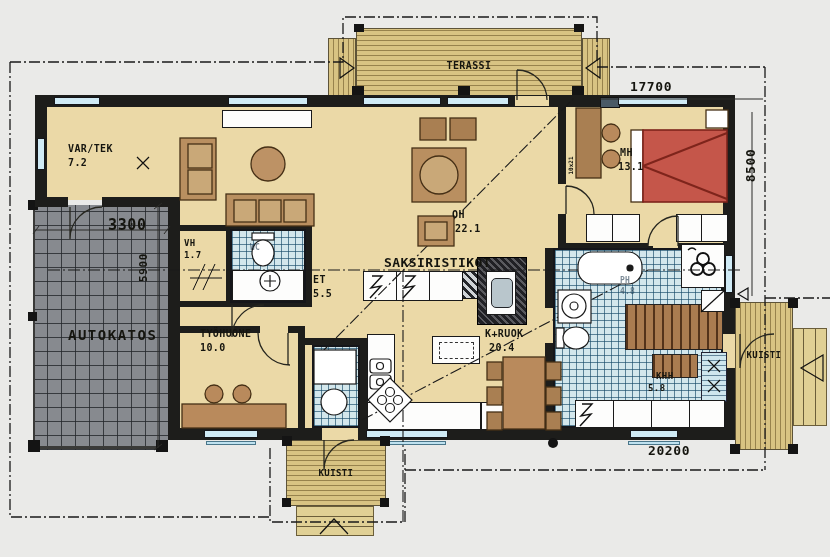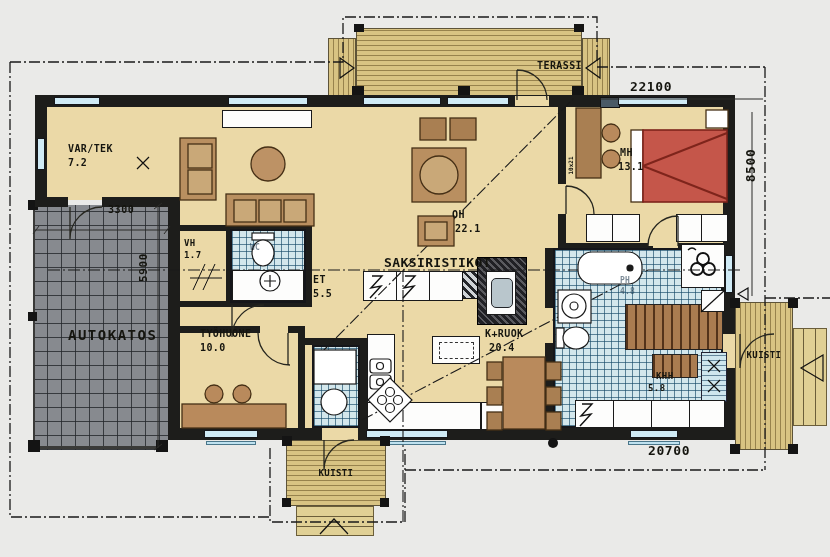--- a/index.html
+++ b/index.html
@@ -299,21 +299,21 @@
       <path d="M340,58 L354,68 L340,78 Z"></path>
       <path d="M600,58 L586,68 L600,78 Z"></path>
       <path d="M823,355 L801,368 L823,381 Z"></path>
       <path d="M748,288 L738,294 L748,300 Z"></path>
       <path d="M320,534 L334,519 L348,534"></path>
     </g>
   </svg>
 
   <div class="lbl" style="left:68px;top:143px">VAR/TEK</div>
   <div class="lbl" style="left:68px;top:157px">7.2</div>
-  <div class="lbl" style="left:356px;top:60px;width:226px;text-align:right">TERASSI</div>
+  <div class="lbl" style="left:356px;top:60px;width:226px;text-align:center">TERASSI</div>
   <div class="lbl" style="left:452px;top:209px">OH</div>
   <div class="lbl" style="left:455px;top:223px">22.1</div>
   <div class="lbl" style="left:620px;top:147px">MH</div>
   <div class="lbl" style="left:618px;top:161px">13.1</div>
   <div class="lbl sm" style="left:184px;top:238px">VH</div>
   <div class="lbl sm" style="left:184px;top:250px">1.7</div>
   <div class="lbl xs faint" style="left:250px;top:243px">WC</div>
   <div class="lbl" style="left:313px;top:274px">ET</div>
   <div class="lbl" style="left:313px;top:288px">5.5</div>
   <div class="lbl" style="left:200px;top:328px">TYÖHUONE</div>
@@ -325,19 +325,19 @@
   <div class="lbl xs faint" style="left:620px;top:287px">4.8</div>
   <div class="lbl sm" style="left:656px;top:371px">KHH</div>
   <div class="lbl sm" style="left:648px;top:383px">5.8</div>
   <div class="lbl sm" style="left:735px;top:350px;width:58px;text-align:center">KUISTI</div>
   <div class="lbl sm" style="left:296px;top:468px;width:80px;text-align:center">KUISTI</div>
   <div class="lbl" style="left:384px;top:255px;font-size:13px">SAKSIRISTIKOT</div>
   <div class="lbl" style="left:555px;top:162px;width:30px;font-size:6px;letter-spacing:0">
       <span class="abs rot" style="left:0;top:0;width:30px">10x21</span>
     </div>
 
-  <div class="dim" style="left:630px;top:79px;font-size:13px">22100</div>
+  <div class="dim" style="left:630px;top:79px;font-size:13px">17700</div>
   <div class="dim rot" style="left:727px;top:158px;width:46px;font-size:13px">8500</div>
-  <div class="dim" style="left:648px;top:443px;font-size:13px">20700</div>
-  <div class="dim" style="left:108px;top:204px;font-size:10px">3300</div>
+  <div class="dim" style="left:648px;top:443px;font-size:13px">20200</div>
+  <div class="dim" style="left:108px;top:216px;font-size:15px">3300</div>
   <div class="dim rot" style="left:120px;top:261px;width:46px;font-size:11px">5900</div>
 
 </div>
 
 </body></html>

